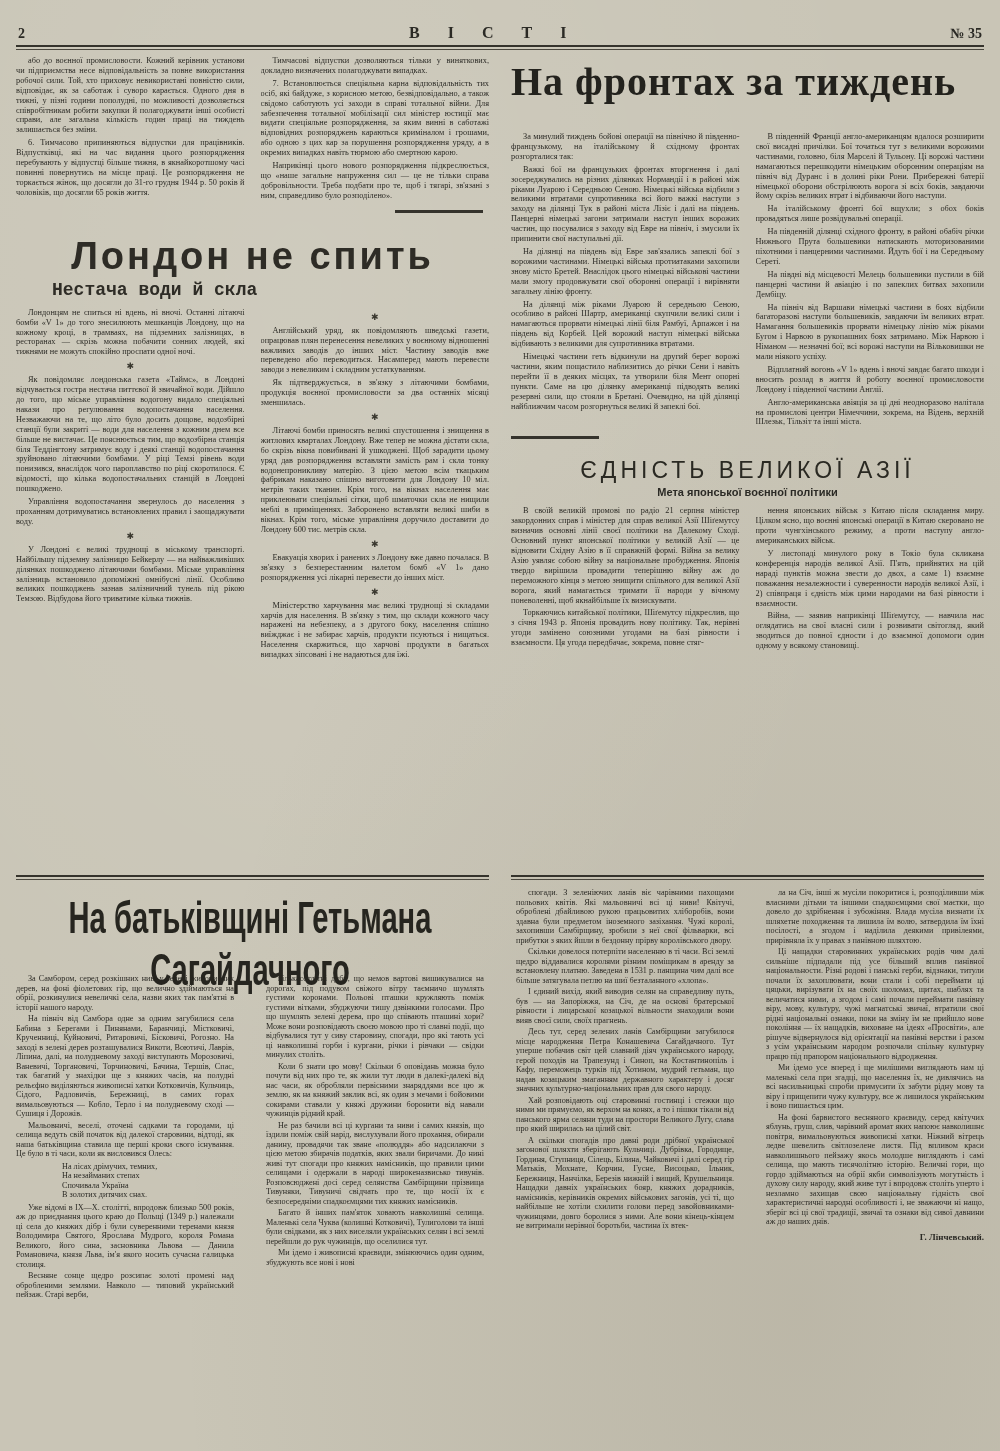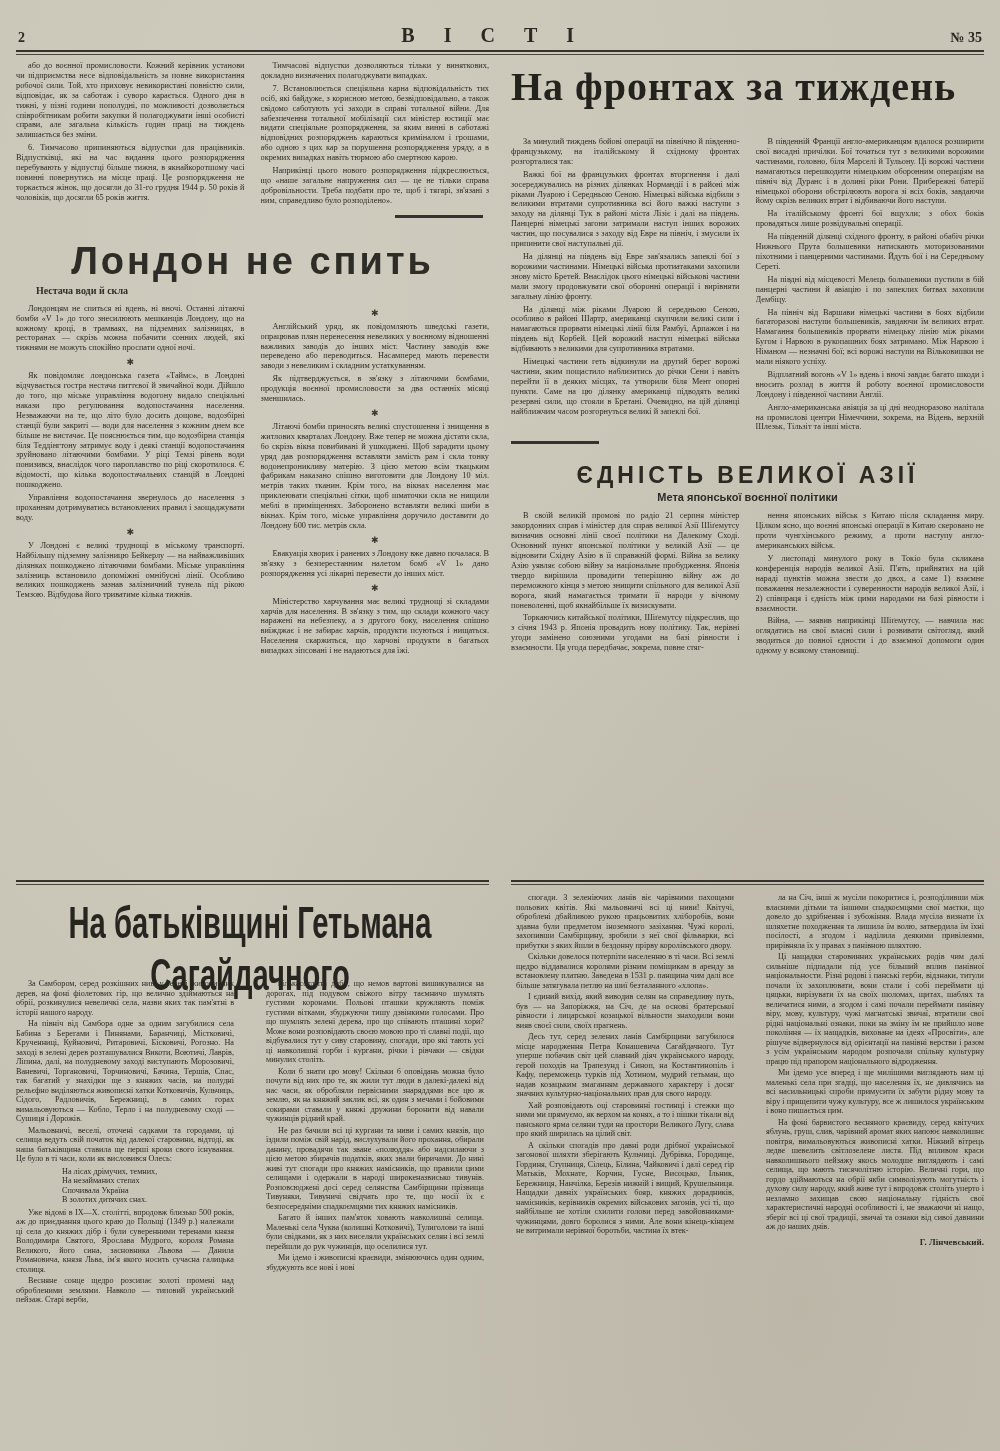--- a/index.html
+++ b/index.html
@@ -12,43 +12,43 @@
     color:#2b2a25;
     font-family:"Liberation Serif", "DejaVu Serif", serif;
     box-sizing:border-box;
     padding:10px 16px 8px;
     display:flex;flex-direction:column;
     overflow:hidden;
   }
   
   .pagehead{display:flex;align-items:baseline;justify-content:space-between;
     font-weight:bold;font-size:14px;padding:14px 2px 2px;}
-  .masthead{letter-spacing:12px;font-size:20px;transform:translateX(6px);}
+  .masthead{letter-spacing:12px;font-size:16px;transform:translateX(6px);}
   .headrule{border-top:2px solid #35332c;border-bottom:1px solid #4a473e;height:2px;margin:1px 0 6px;}
   
   .cols2{display:grid;grid-template-columns:1fr 1fr;column-gap:16px;}
   .art p{margin:0 0 3px;font-size:8.3px;line-height:9.9px;text-align:justify;text-indent:12px;}
   .art p.star{text-align:center;text-indent:0;font-size:9px;line-height:10px;margin:4px 0;color:#3a382f;}
   .art p.poem{white-space:pre-line;text-indent:0;text-align:left;margin:3px 0 3px 46px;}
   .art p.sig{text-align:right;text-indent:0;font-weight:bold;margin-top:6px;font-size:9px;}
   
   .endrule{height:3px;background:#35332c;width:88px;margin:6px 0 8px;}
   .endrule.right{margin-left:auto;margin-right:6px;}
   .dblrule{border-top:2px solid #35332c;border-bottom:1px solid #4a473e;height:2px;margin-top:auto;}
   
   .top-band{display:grid;grid-template-columns:1fr 1fr;column-gap:22px;height:824px;flex:0 0 auto;}
   .half{display:flex;flex-direction:column;min-height:0;overflow:hidden;}
   
   .fronts-title{font-family:"Liberation Serif", serif;font-weight:bold;font-size:40px;
     margin:2px 0 27px;letter-spacing:1px;color:#23221d;}
   .london-title{font-family:"Liberation Sans", sans-serif;font-weight:700;font-size:38px;
     text-align:center;margin:14px 0 2px;letter-spacing:3px;color:#2e2c26;}
-  .london-sub{font-family:Liberation Serif, serif;font-weight:700;font-size:10px;
-    margin:0 0 8px 20px;color:#2e2c26;}
-  .asia-title{font-family:"Liberation Sans", sans-serif;font-weight:700;font-size:23px;
+  .london-sub{font-family:Liberation Mono, monospace;font-weight:700;font-size:18px;
+    margin:0 0 8px 36px;color:#2e2c26;}
+  .asia-title{font-family:"Liberation Sans", sans-serif;font-weight:400;font-size:23px;
     text-align:center;letter-spacing:4px;margin:10px 0 2px;color:#2a2922;}
   .asia-sub{font-family:"Liberation Sans", sans-serif;font-weight:700;font-size:11px;
     text-align:center;margin:0 0 8px;}
   
   .bottom-band{flex:1 1 auto;display:grid;grid-template-columns:repeat(4,1fr);
     column-gap:32px;grid-template-rows:auto 1fr;margin-top:6px;min-height:0;overflow:hidden;}
   .sah-title{grid-column:1/3;grid-row:1;font-family:"Liberation Sans", sans-serif;
     font-weight:700;font-size:31px;margin:4px 0 10px;text-align:center;color:#26251f;
     transform:scale(.94,1.45);transform-origin:center top;letter-spacing:0px;}
   .bottom-band .c1{grid-column:1;grid-row:2;}

